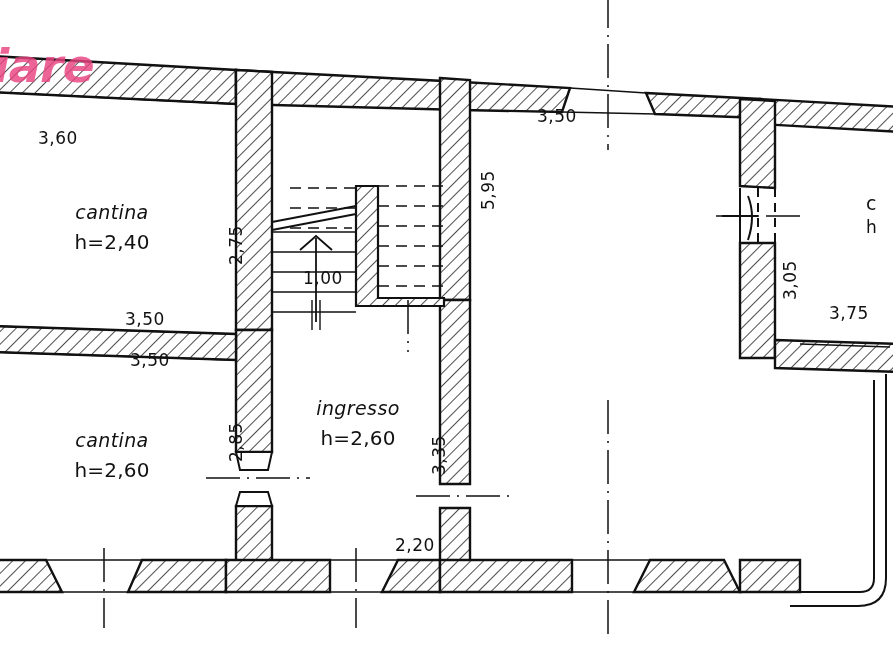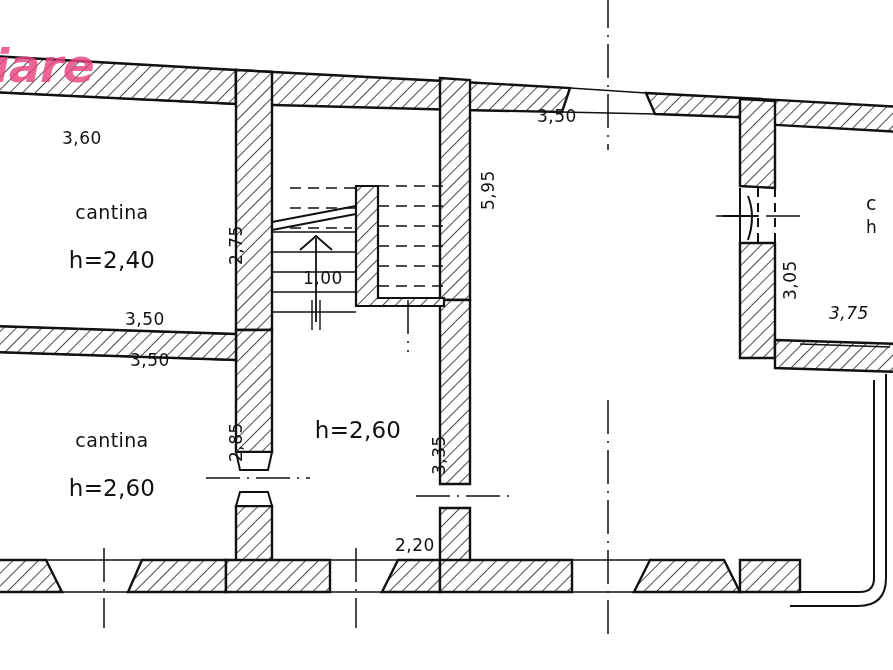--- a/index.html
+++ b/index.html
@@ -32,26 +32,27 @@
     font-family: "DejaVu Sans", sans-serif;
     white-space: nowrap;
     text-align: center;
     line-height: 1.35;
     pointer-events: none;
   }
   .roomlabel .rl-name {
     display: block;
     font-size: 19px;
     letter-spacing: 0.4px;
+    font-style: italic;
   }
   .roomlabel .rl-h {
     display: block;
-    font-size: 23px;
+    font-size: 20px;
     letter-spacing: 0.2px;
-    margin-top: 19px;
+    margin-top: 3px;
   }
   .dim {
     position: absolute;
     color: #111111;
     font-family: "DejaVu Sans", sans-serif;
     font-size: 17px;
     letter-spacing: 0.5px;
     white-space: nowrap;
     pointer-events: none;
   }
@@ -232,30 +233,31 @@
     <span class="rl-name">cantina</span>
     <span class="rl-h">h=2,40</span>
   </div>
 
   <div class="roomlabel" style="left:22px; top:428px; width:180px;">
     <span class="rl-name">cantina</span>
     <span class="rl-h">h=2,60</span>
   </div>
 
   <div class="roomlabel" style="left:268px; top:396px; width:180px;">
+    <span class="rl-name">ingresso</span>
     <span class="rl-h">h=2,60</span>
   </div>
 
 
   <div class="cut-label" style="left:866px; top:192px; width:27px;">
     <span class="rl-name">c</span>
     <span class="rl-h">h</span>
   </div>
 
-  <div class="dim" style="left:62px; top:128px;">3,60</div>
+  <div class="dim" style="left:38px; top:128px;">3,60</div>
 
   <div class="dim" style="left:125px; top:309px;">3,50</div>
 
   <div class="dim" style="left:130px; top:350px;">3,50</div>
 
   <div class="dim vert" style="left:226px; top:265px;">2,75</div>
 
   <div class="dim vert" style="left:226px; top:462px;">2,85</div>
 
   <div class="dim" style="left:303px; top:268px;text-align:right;">1,00</div>
@@ -263,15 +265,15 @@
   <div class="dim vert" style="left:478px; top:210px;">5,95</div>
 
   <div class="dim" style="left:537px; top:106px;">3,50</div>
 
   <div class="dim vert" style="left:429px; top:475px;">3,35</div>
 
   <div class="dim" style="left:395px; top:535px;">2,20</div>
 
   <div class="dim vert" style="left:780px; top:300px;">3,05</div>
 
-  <div class="dim" style="left:829px; top:303px;font-style:italic;">3,75</div>
+  <div class="dim" style="left:829px; top:303px;">3,75</div>
 
 </div>
 
 </body></html>

